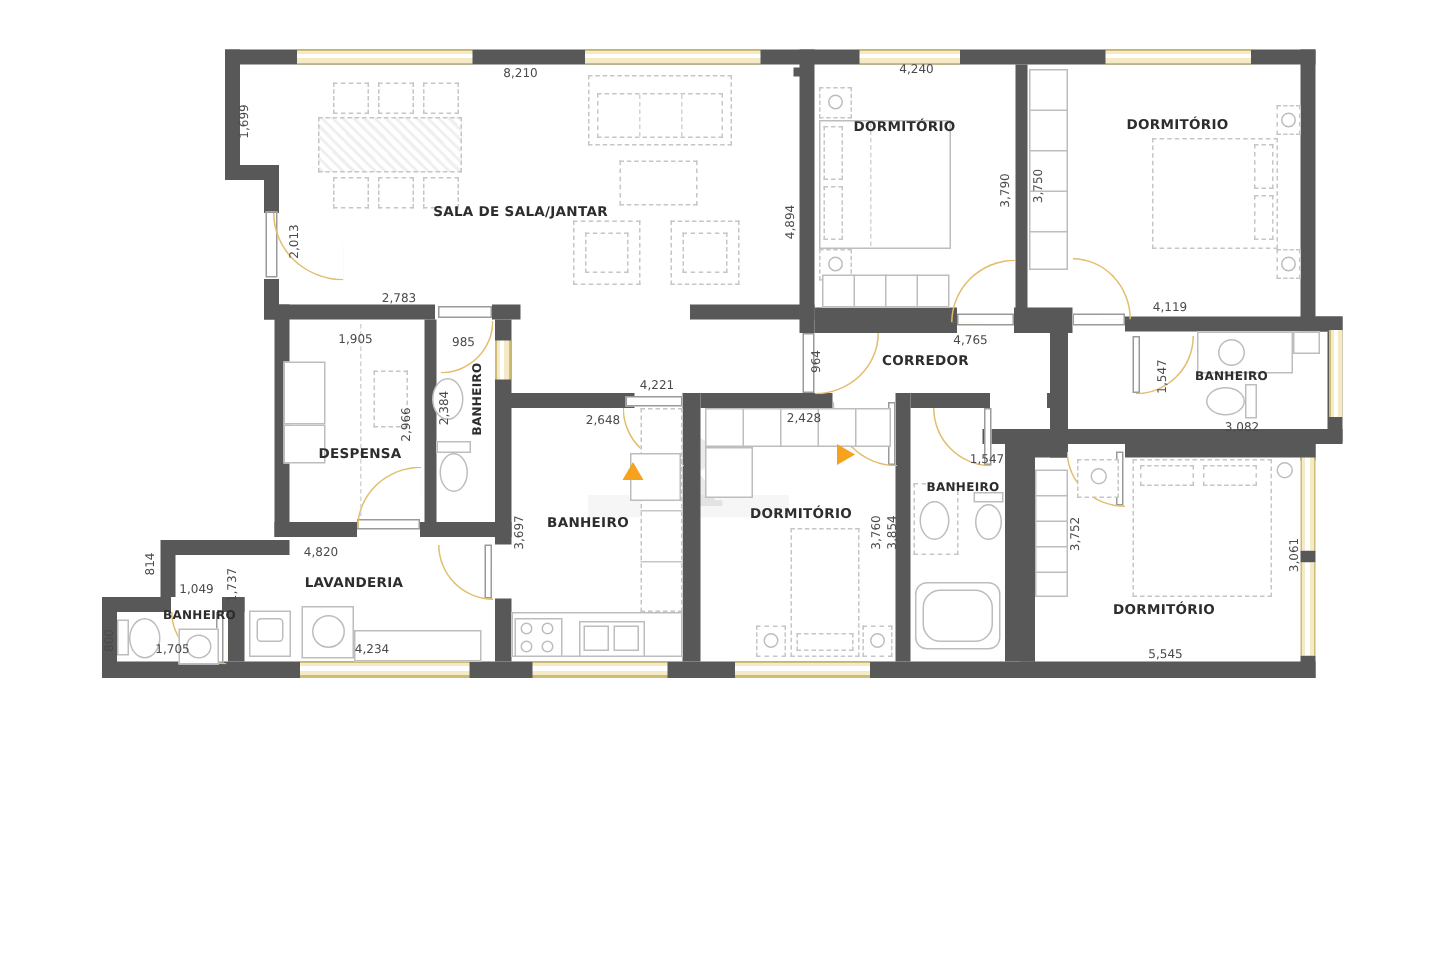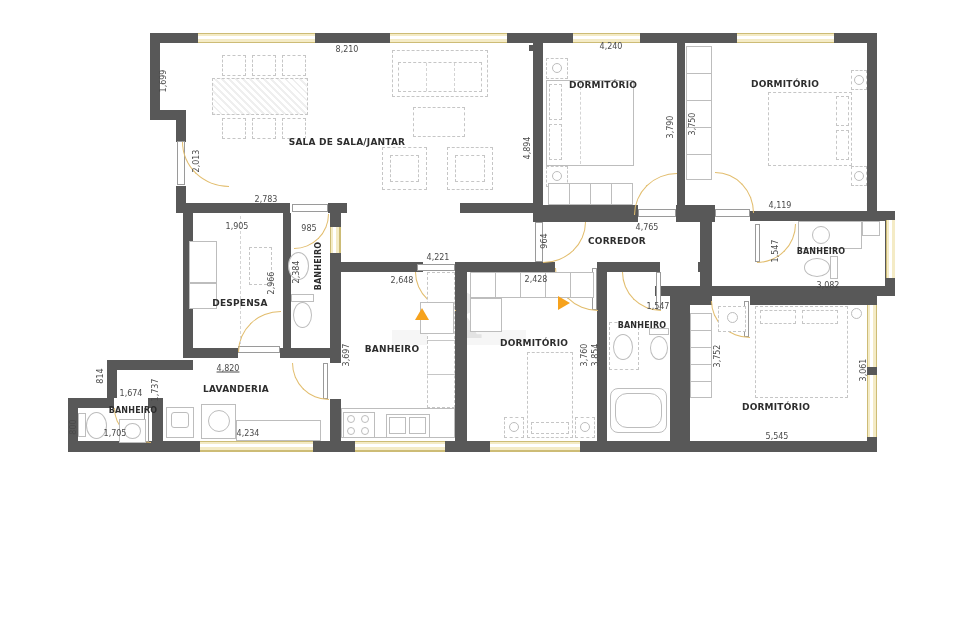--- a/index.html
+++ b/index.html
@@ -290,21 +290,21 @@
   <div class="dim" style="left:438px;top:257px;">4,221</div>
   <div class="dim" style="left:402px;top:280px;">2,648</div>
   <div class="dim v" style="left:346px;top:355px;">3,697</div>
   <div class="dim" style="left:536px;top:279px;">2,428</div>
   <div class="dim v" style="left:584px;top:355px;">3,760</div>
   <div class="dim" style="left:658px;top:306px;">1,547</div>
   <div class="dim v" style="left:595px;top:355px;">3,854</div>
   <div class="dim v" style="left:717px;top:356px;">3,752</div>
   <div class="dim v" style="left:863px;top:370px;">3,061</div>
   <div class="dim" style="left:777px;top:436px;">5,545</div>
-  <div class="dim" style="left:228px;top:368px;text-decoration:underline;">4,820</div>
+  <div class="dim" style="left:214px;top:368px;">4,820</div>
   <div class="dim v" style="left:100px;top:376px;">814</div>
-  <div class="dim" style="left:131px;top:393px;">1,674</div>
+  <div class="dim" style="left:131px;top:393px;">1,049</div>
   <div class="dim v" style="left:155px;top:390px;">1,737</div>
   <div class="dim v" style="left:73px;top:427px;">800</div>
   <div class="dim" style="left:115px;top:433px;">1,705</div>
   <div class="dim" style="left:248px;top:433px;">4,234</div>
 
 </div>
 
 </body></html>

